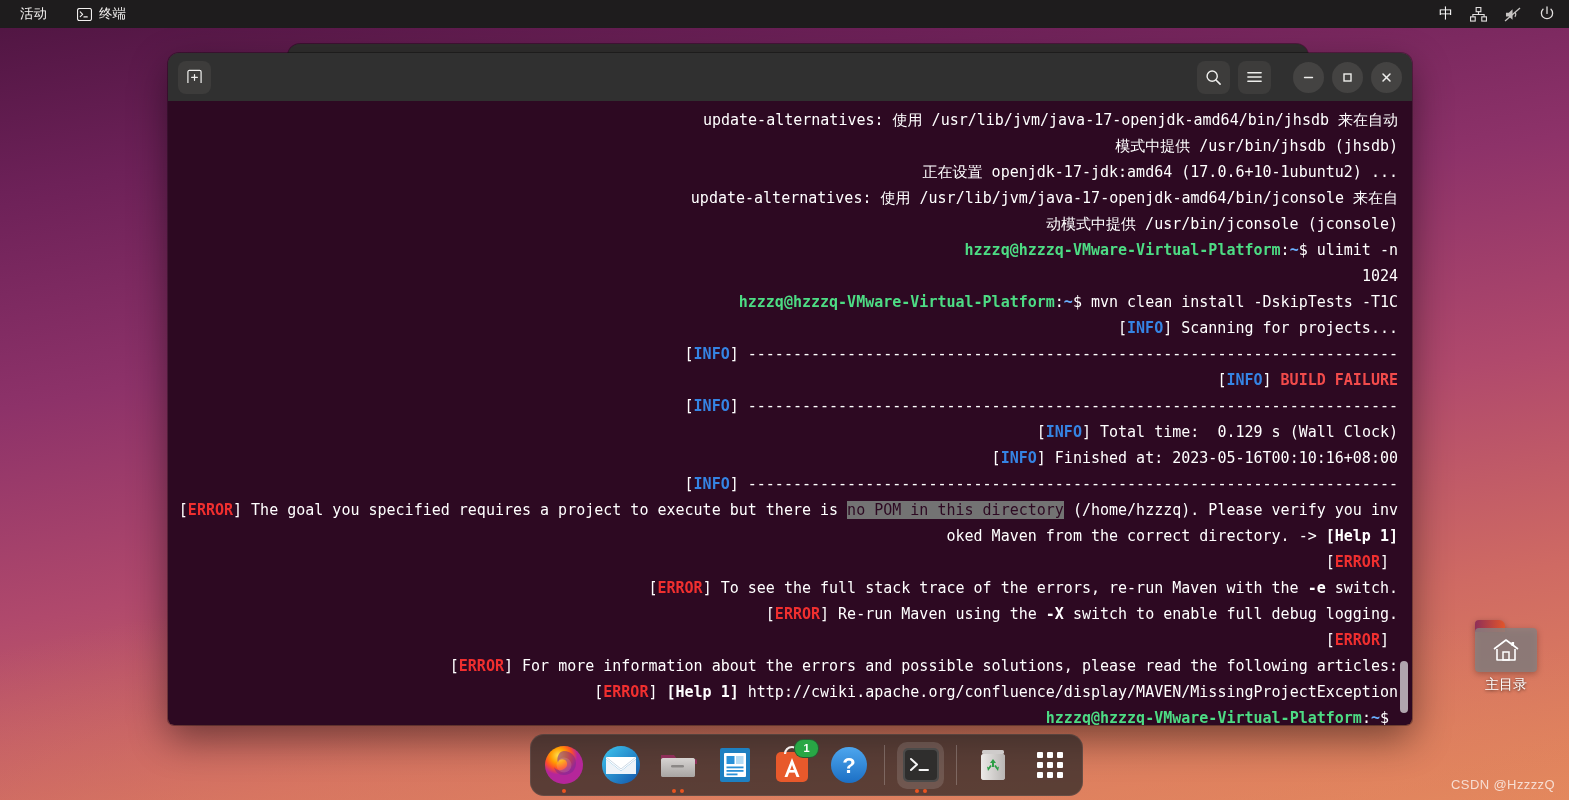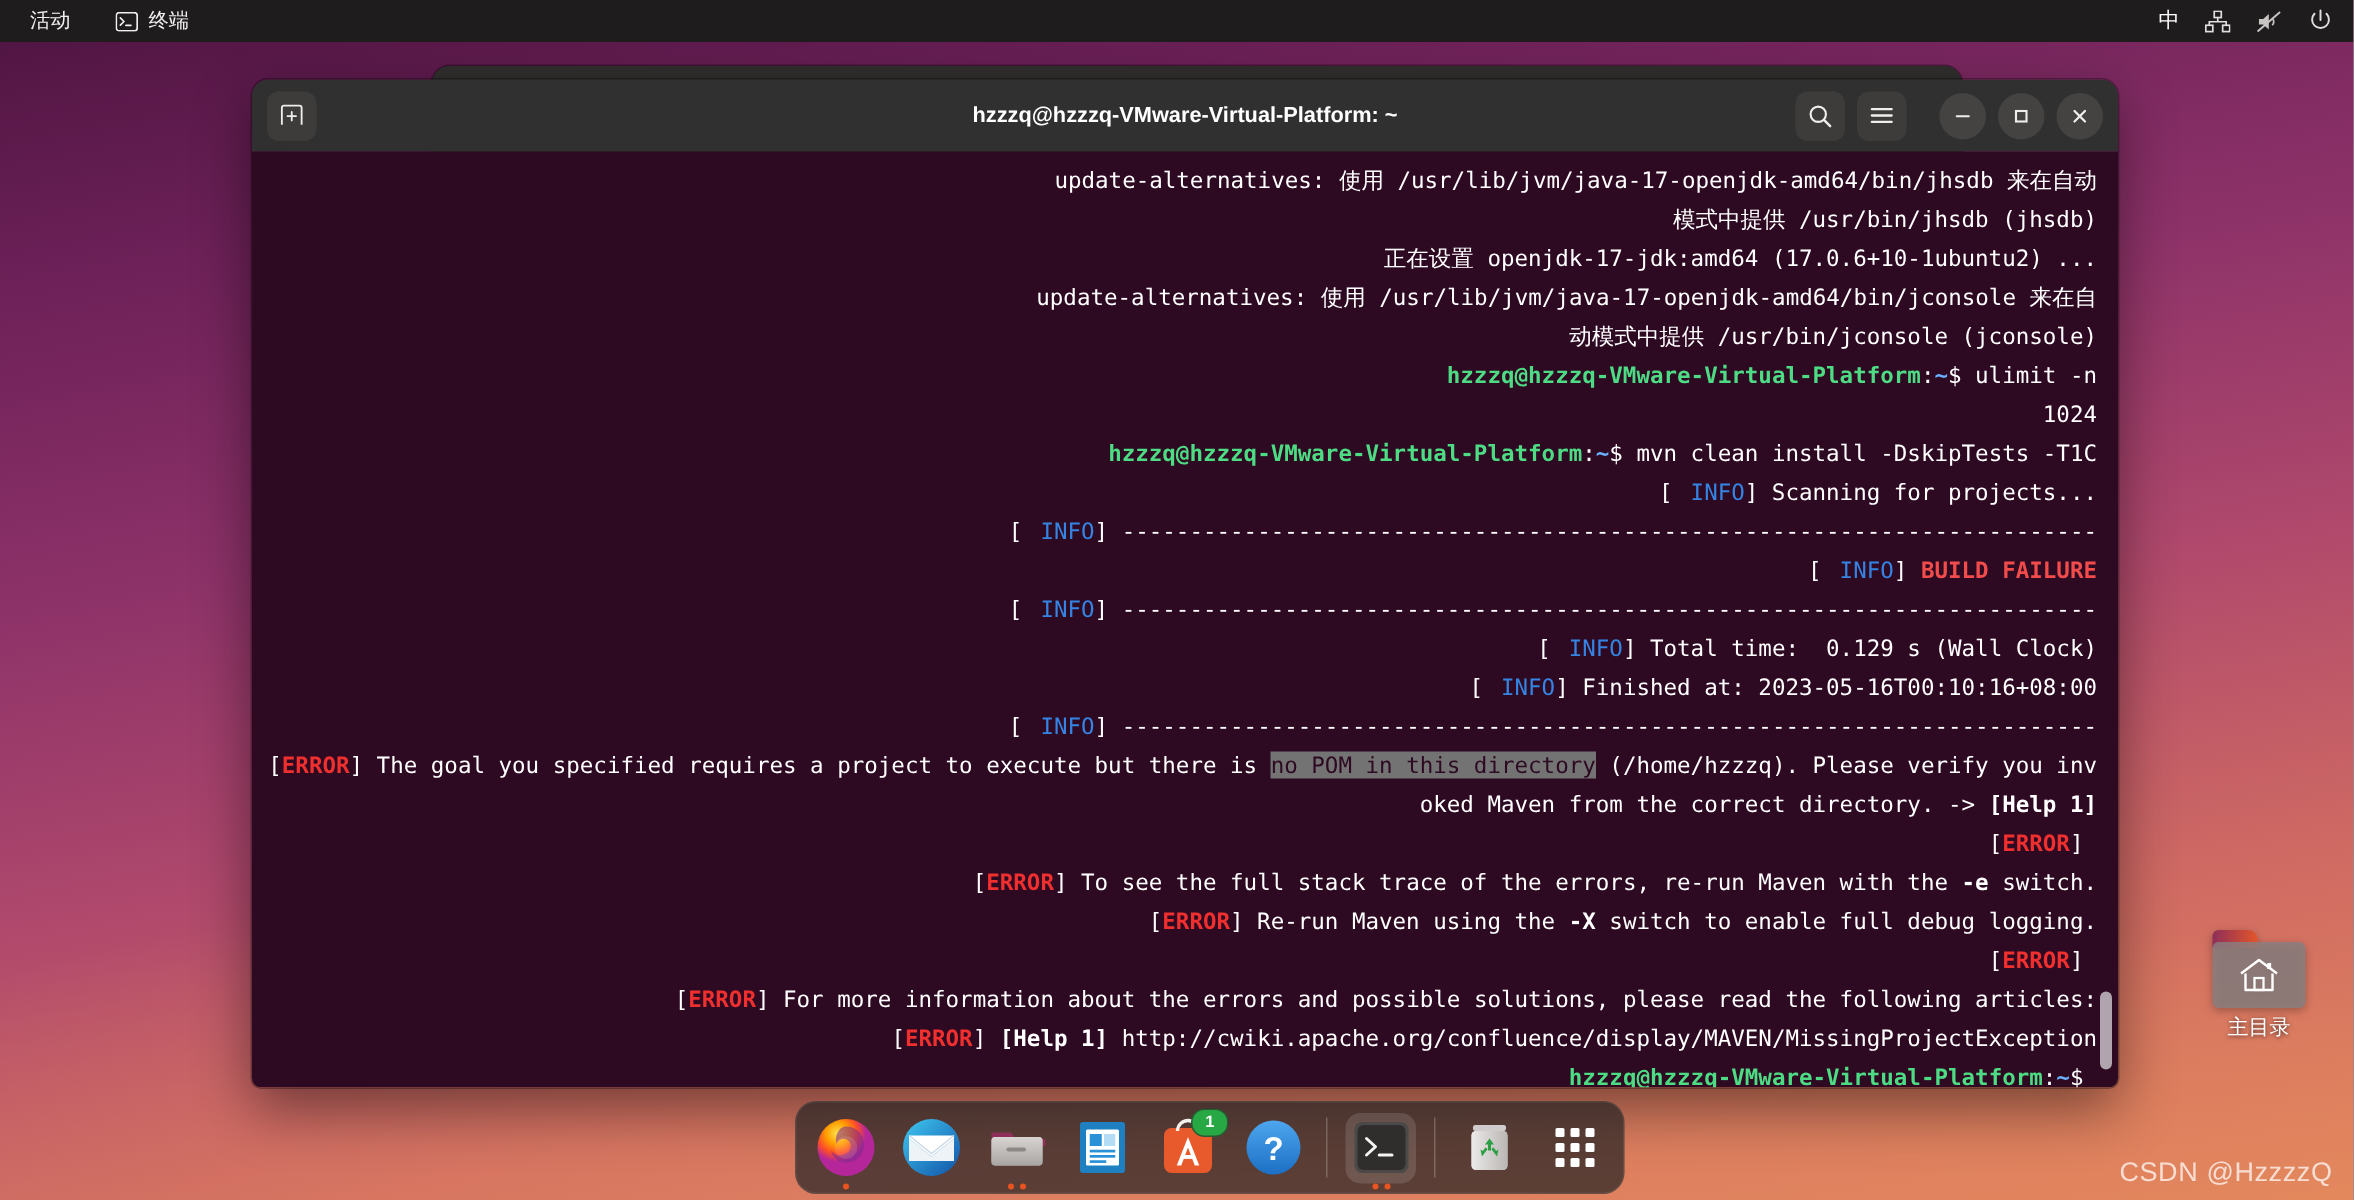--- a/index.html
+++ b/index.html
@@ -89,21 +89,21 @@
     margin-top: 4px;
     font-size: 14px;
     color: #fff;
     text-shadow: 0 1px 3px rgba(0,0,0,.7);
   }
 
   
   #watermark {
     position: absolute;
     right: 14px; bottom: 8px;
-    font-size: 18px;
+    font-size: 13px;
     color: rgba(255,255,255,.72);
     z-index: 12;
     letter-spacing: .4px;
   }
 
   
   #bg-window {
     position: absolute;
     left: 288px; top: 44px;
     width: 1020px; height: 60px;
@@ -190,21 +190,21 @@
     color: #ffffff;
     white-space: pre-wrap;
     word-break: break-all;
     padding-left: 2px;
     padding-right: 14px;
   }
   .t-line { min-height: 26px; text-align: right; }
   .c-prompt { color: #4ddc84; font-weight: bold; }
   .c-path   { color: #6ab0ff; font-weight: bold; }
   .c-white  { color: #ffffff; }
-  .c-info   { color: #3584e4; font-weight: normal; margin-left: 12px; }
+  .c-info   { color: #3584e4; font-weight: bold; }
   .c-error  { color: #f02f2f; font-weight: bold; }
   .c-red    { color: #f24b4b; font-weight: bold; }
   .c-bold   { font-weight: bold; color: #ffffff; }
   .c-sel    { background: #737373; color: #2d0922; }
 
   #scrollbar {
     position: absolute;
     right: 4px; top: 560px;
     width: 8px; height: 52px;
     background: #b0a5ae;
@@ -340,21 +340,20 @@
       <div class="tb-left-group">
         <button class="tb-btn">
           <svg width="17" height="16" viewBox="0 0 18 17">
             <path d="M2 15 V3 a1.5 1.5 0 0 1 1.5-1.5 h11 A1.5 1.5 0 0 1 16 3 v12" fill="none" stroke="#eeeeec" stroke-width="1.3"></path>
             <line x1="9" y1="6" x2="9" y2="12" stroke="#eeeeec" stroke-width="1.3" stroke-linecap="round"></line>
             <line x1="6" y1="9" x2="12" y2="9" stroke="#eeeeec" stroke-width="1.3" stroke-linecap="round"></line>
           </svg>
         </button>
       </div>
 
-      <div class="win-title">hzzzq@hzzzq-VMware-Virtual-Platform: ~</div>
 
       <div class="tb-right-group">
         <button class="tb-btn">
           <svg width="17" height="17" viewBox="0 0 18 18">
             <circle cx="7.6" cy="7.6" r="5.4" fill="none" stroke="#eeeeec" stroke-width="1.5"></circle>
             <line x1="11.6" y1="11.6" x2="16" y2="16" stroke="#eeeeec" stroke-width="1.7" stroke-linecap="round"></line>
           </svg>
         </button>
         <button class="tb-btn">
           <svg width="17" height="14" viewBox="0 0 18 14">

